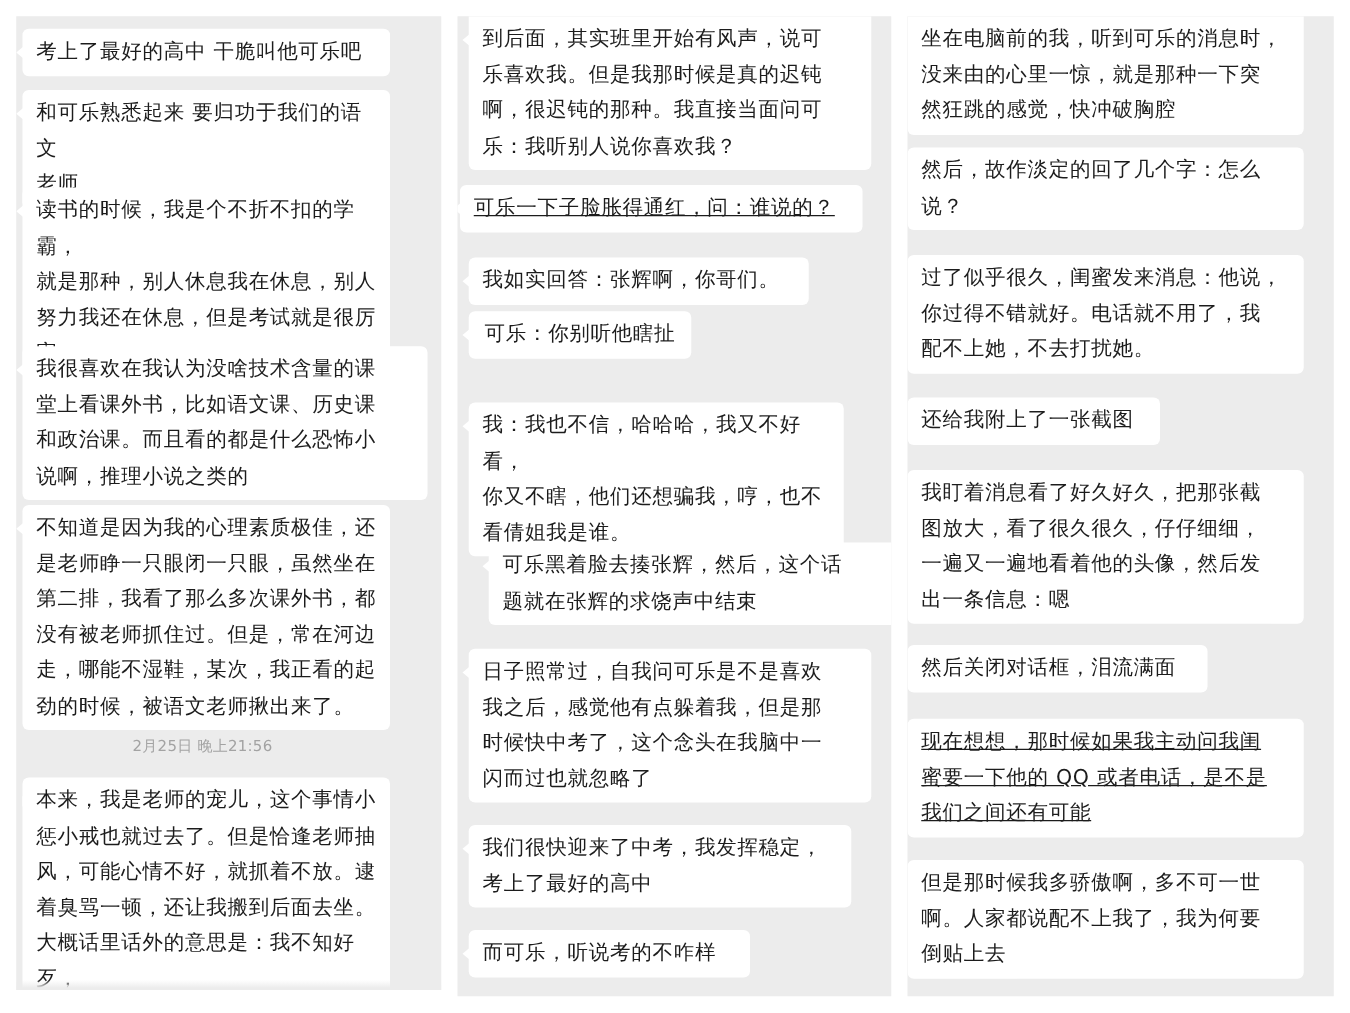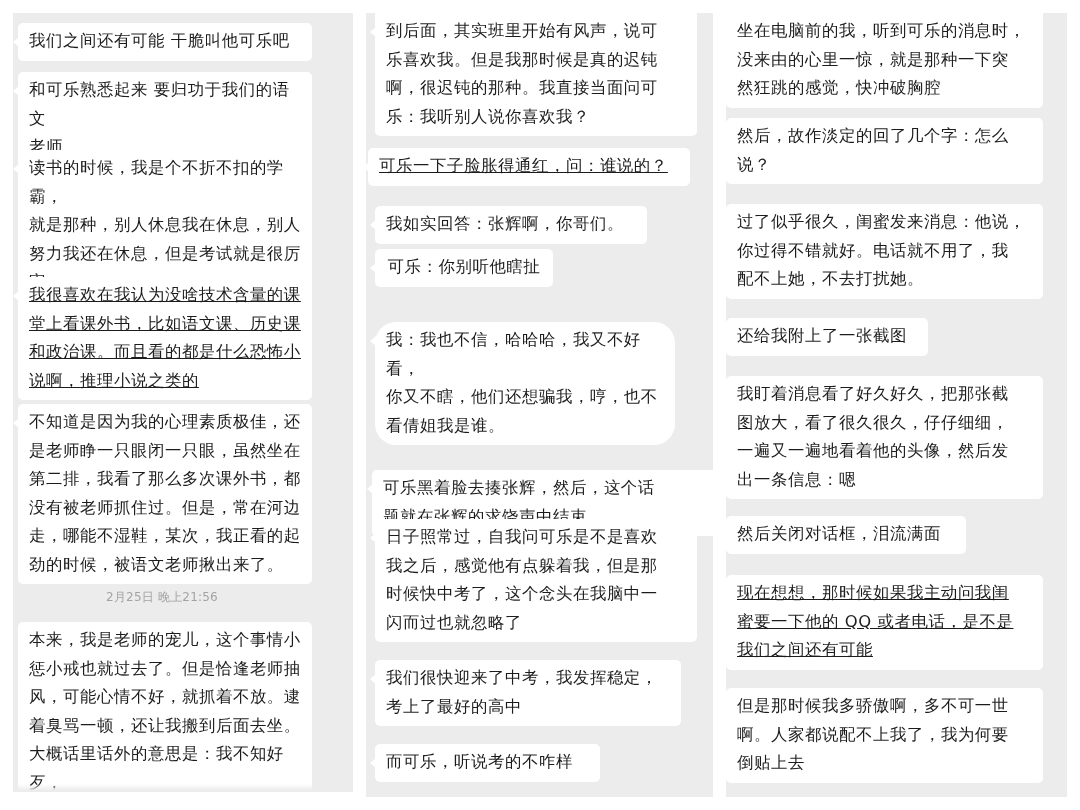--- a/index.html
+++ b/index.html
@@ -49,28 +49,28 @@
   }
   .fade-bottom {
     position: absolute; left: 0; bottom: 0; width: 100%; height: 18px;
     background: linear-gradient(to bottom, rgba(236,236,236,0), #ececec 80%);
   }
 </style>
 </head>
 <body>
 
 <div class="panel" id="col-left">
-  <div class="bubble tail" style="left:5px; top:10px; width:294px;">我们之间还有可能 干脆叫他可乐吧</div>
+  <div class="bubble tail" style="left:5px; top:10px; width:294px;">考上了最好的高中 干脆叫他可乐吧</div>
   <div class="bubble tail" style="left:5px; top:59px; width:294px;">和可乐熟悉起来 要归功于我们的语文
 老师</div>
   <div class="bubble tail" style="left:5px; top:137px; width:294px;">读书的时候，我是个不折不扣的学霸，
 就是那种，别人休息我在休息，别人
 努力我还在休息，但是考试就是很厉
 害。</div>
-  <div class="bubble tail" style="left:5px; top:264px; width:294px;text-decoration:underline;">我很喜欢在我认为没啥技术含量的课
+  <div class="bubble tail" style="left:5px; top:264px; width:324px;">我很喜欢在我认为没啥技术含量的课
 堂上看课外书，比如语文课、历史课
 和政治课。而且看的都是什么恐怖小
 说啊，推理小说之类的</div>
   <div class="bubble tail" style="left:5px; top:391px; width:294px;">不知道是因为我的心理素质极佳，还
 是老师睁一只眼闭一只眼，虽然坐在
 第二排，我看了那么多次课外书，都
 没有被老师抓住过。但是，常在河边
 走，哪能不湿鞋，某次，我正看的起
 劲的时候，被语文老师揪出来了。</div>
   <div class="timestamp" style="top:576px; width:278px;margin-left:10px;">2月25日 晚上21:56</div>
@@ -85,24 +85,24 @@
 </div>
 
 <div class="panel" id="col-middle">
   <div class="bubble tail" style="left:9px; top:0px; width:322px; border-top-left-radius:0; border-top-right-radius:0;">到后面，其实班里开始有风声，说可
 乐喜欢我。但是我那时候是真的迟钝
 啊，很迟钝的那种。我直接当面问可
 乐：我听别人说你喜欢我？</div>
   <div class="bubble tail" style="left:2px; top:135px; width:322px;text-decoration:underline;">可乐一下子脸胀得通红，问：谁说的？</div>
   <div class="bubble tail" style="left:9px; top:193px; width:272px;">我如实回答：张辉啊，你哥们。</div>
   <div class="bubble tail" style="left:9px; top:236px; width:178px;text-align:center;">可乐：你别听他瞎扯</div>
-  <div class="bubble tail" style="left:9px; top:309px; width:300px;border-radius:21px;">我：我也不信，哈哈哈，我又不好看，
+  <div class="bubble tail" style="left:9px; top:309px; width:300px;">我：我也不信，哈哈哈，我又不好看，
 你又不瞎，他们还想骗我，哼，也不
 看倩姐我是谁。</div>
-  <div class="bubble tail" style="left:6px; top:421px; width:376px;margin-top:36px;">可乐黑着脸去揍张辉，然后，这个话
+  <div class="bubble tail" style="left:25px; top:421px; width:376px;">可乐黑着脸去揍张辉，然后，这个话
 题就在张辉的求饶声中结束</div>
   <div class="bubble tail" style="left:9px; top:506px; width:322px;">日子照常过，自我问可乐是不是喜欢
 我之后，感觉他有点躲着我，但是那
 时候快中考了，这个念头在我脑中一
 闪而过也就忽略了</div>
   <div class="bubble tail" style="left:9px; top:647px; width:306px;">我们很快迎来了中考，我发挥稳定，
 考上了最好的高中</div>
   <div class="bubble tail" style="left:9px; top:731px; width:225px;">而可乐，听说考的不咋样</div>
 </div>
 

